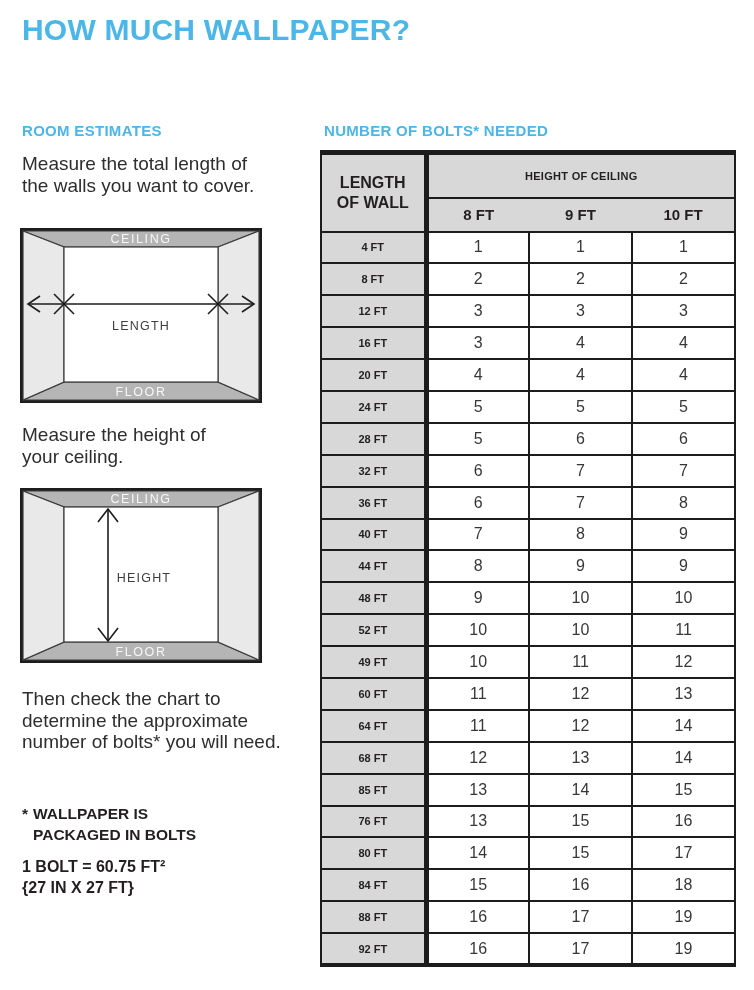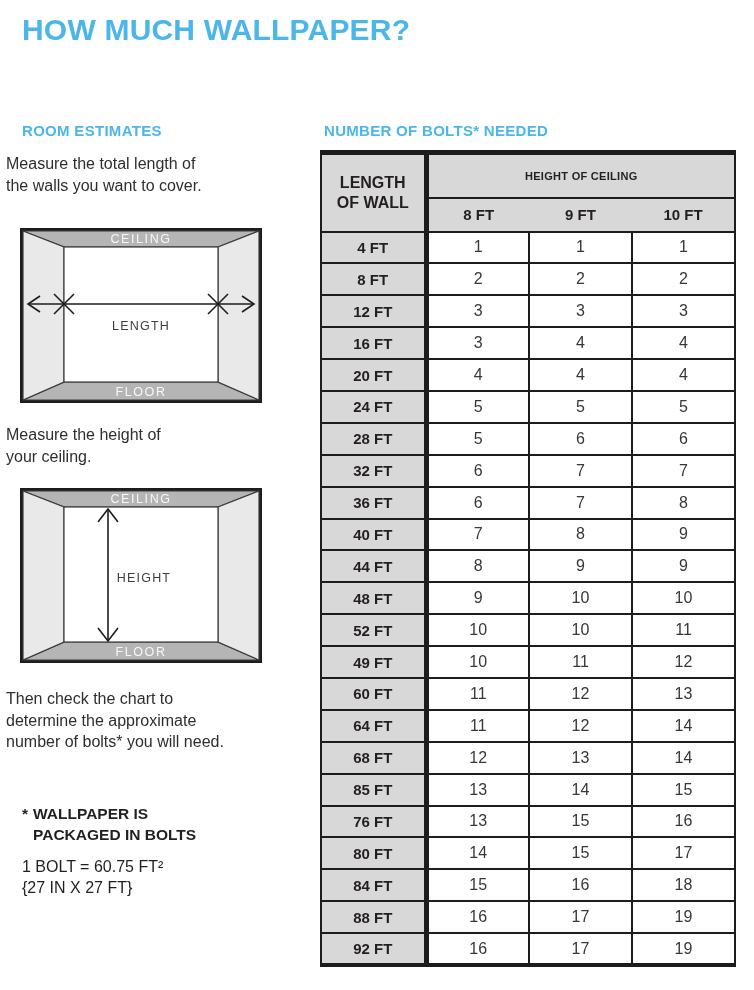--- a/index.html
+++ b/index.html
@@ -29,40 +29,40 @@
     letter-spacing:.2px;
   }
   .section-heading{
     font-size:15px;font-weight:bold;color:var(--accent);
     letter-spacing:.3px;
   }
   #room-estimates-heading{left:22px;top:122px;}
   #table-heading{left:324px;top:122px;width:414px;text-align:left;}
 
   .step-text{
-    left:6px;font-size:16px;line-height:21.6px;color:var(--body-ink);
+    left:22px;font-size:19px;line-height:21.6px;color:var(--body-ink);
   }
   #step1{top:153px;}
   #step2{top:424px;}
   #step3{top:688px;}
 
   .diagram{left:20px;width:242px;height:175px;}
   #diagram-length{top:228px;}
   #diagram-height{top:488px;}
   .diagram svg{display:block;width:242px;height:175px;}
   .diag-label{font-size:12.5px;letter-spacing:1.2px;fill:#3d3d3d;}
   .diag-surface-label{font-size:12.5px;letter-spacing:1.6px;fill:#f7f7f7;}
 
   .footnote{
     left:22px;top:803px;display:flex;gap:5px;
     font-size:15.5px;font-weight:bold;color:var(--ink);line-height:21px;
   }
   .bolt-info{
     left:22px;top:857px;
-    font-size:16px;font-weight:normal;color:var(--ink);line-height:20.5px;
+    font-size:16px;font-weight:bold;color:var(--ink);line-height:20.5px;
   }
 
   .bolts-table-wrap{left:320px;top:150px;width:414px;}
   table{
     border-collapse:collapse;table-layout:fixed;width:414px;
     border-top:5px solid var(--tbl-line);
     border-bottom:4px solid var(--tbl-line);
     border-left:2px solid var(--tbl-line);
     border-right:2px solid var(--tbl-line);
   }
@@ -83,21 +83,21 @@
   }
   th.sub-hdr{
     background:var(--tbl-gray);height:34px;
     border-bottom:2px solid var(--tbl-line);
     font-size:15px;font-weight:bold;color:var(--ink);
   }
   tbody th{
     background:var(--tbl-gray);
     border-right:5px solid var(--tbl-line);
     border-bottom:2px solid var(--tbl-line);
-    font-size:15px;font-weight:bold;color:var(--ink);
+    font-size:11px;font-weight:bold;color:var(--ink);
   }
   tbody td{
     background:#ffffff;
     border:2px solid var(--tbl-line);
     font-size:16px;font-weight:normal;color:#373737;
   }
   tbody tr{height:31.9px;}
 </style>
 </head>
 <body>

